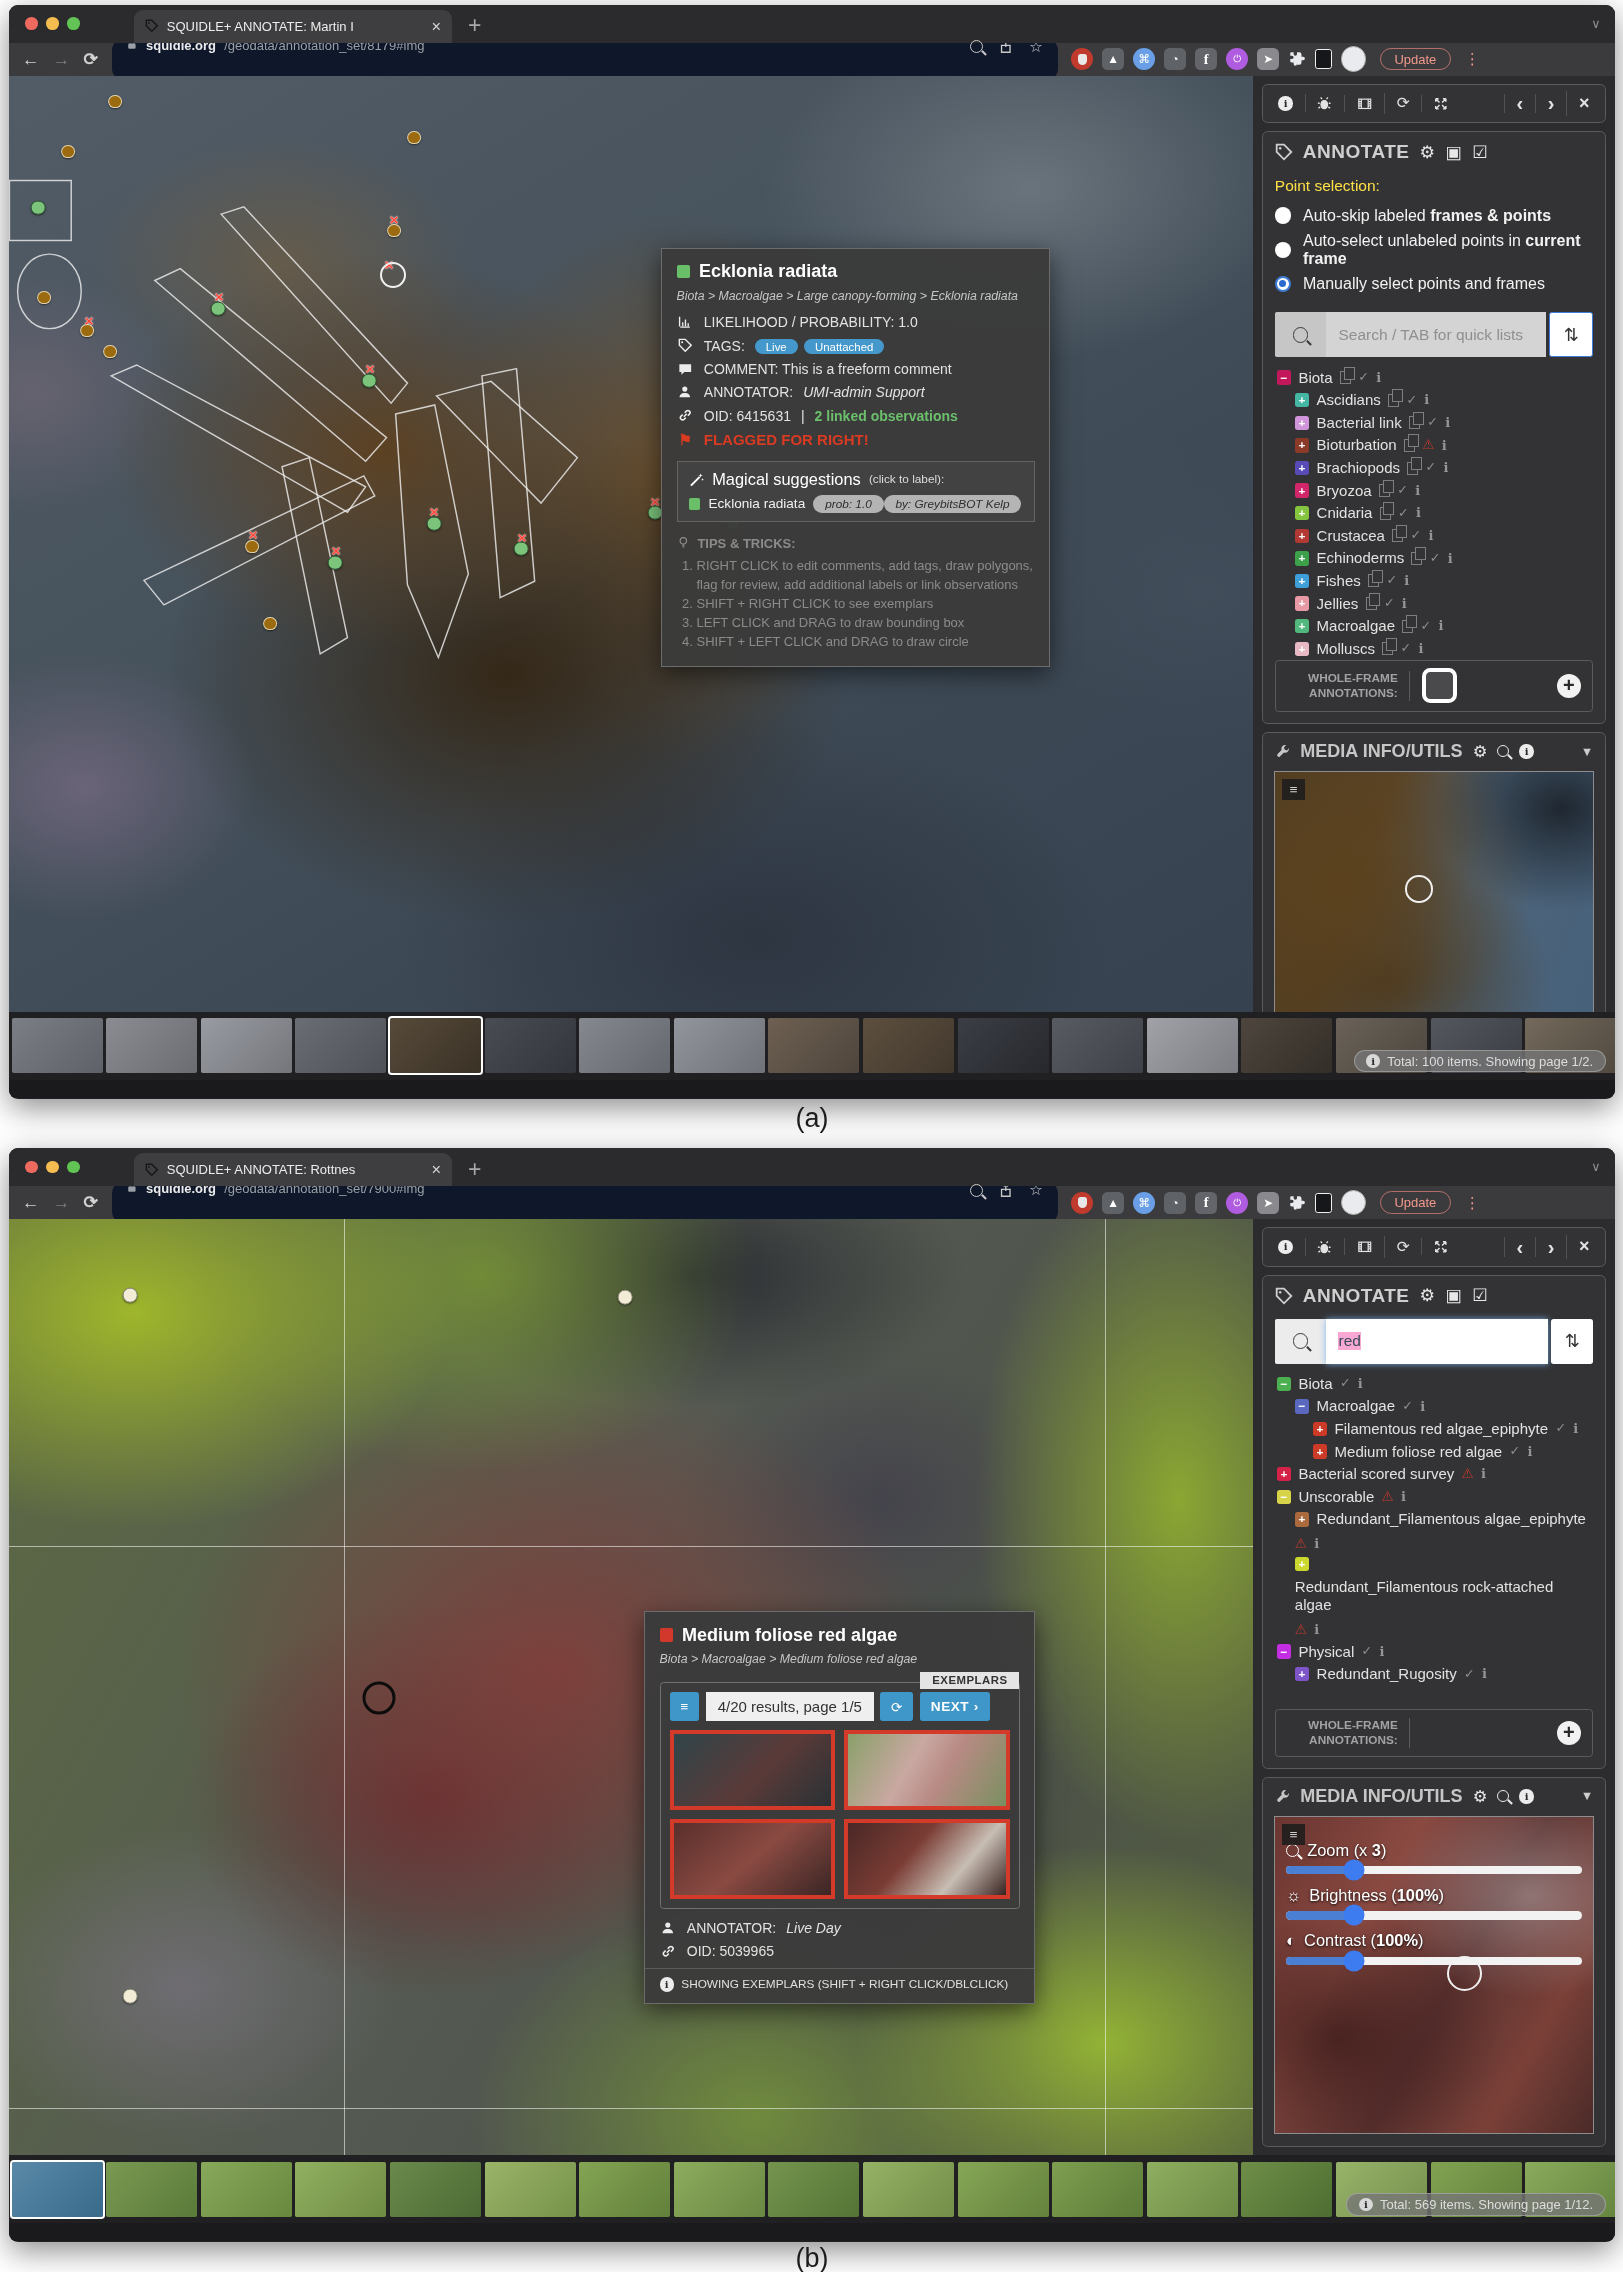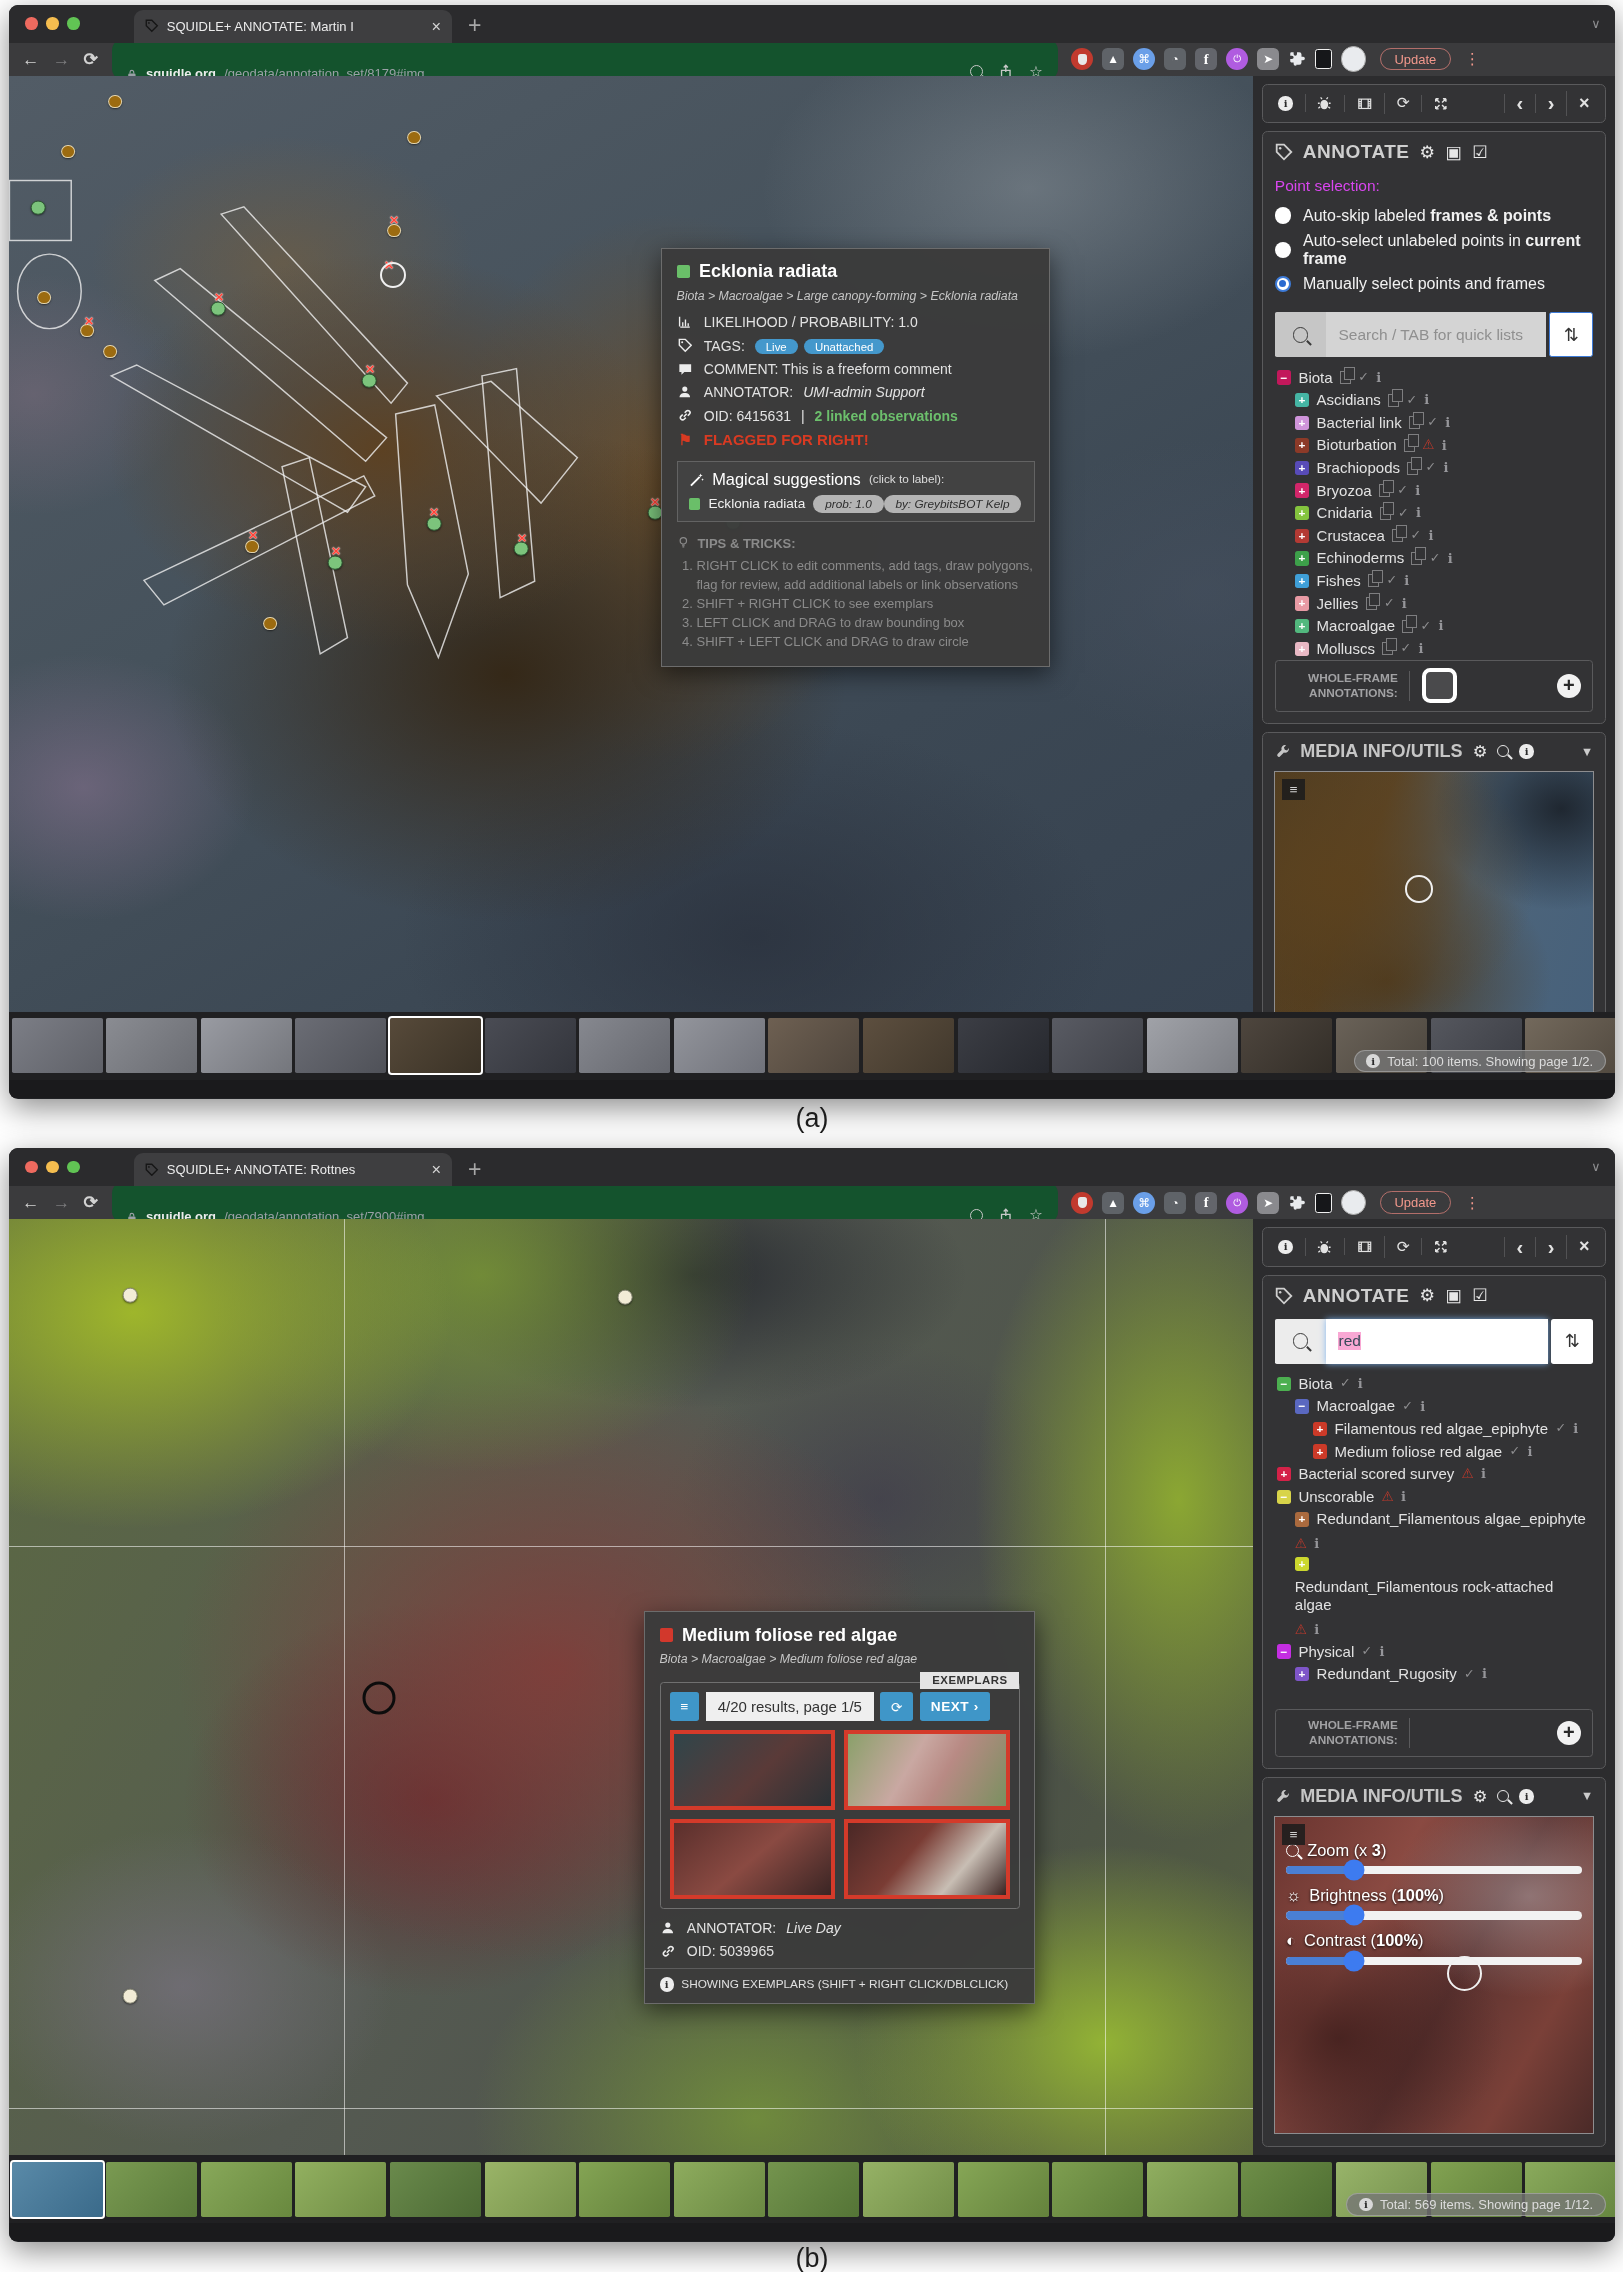--- a/index.html
+++ b/index.html
@@ -14,21 +14,21 @@
   .light{width:12.7px;height:12.7px;border-radius:50%}
   .l-red{background:#ee6a5f}.l-yellow{background:#f5bd4f}.l-green{background:#61c454}
   .tab{position:absolute;left:125px;bottom:0;width:318px;height:33px;background:#3e3e40;border-radius:9px 9px 0 0;display:flex;align-items:center;padding:0 11px;box-sizing:border-box;gap:8.2px}
   .tab-title{color:#ececec;font-size:13px;white-space:nowrap;overflow:hidden;flex:1}
   .tab-close{color:#d5d5d5;font-size:16.4px;line-height:1}
   .newtab{position:absolute;left:459px;bottom:5.5px;color:#a8a8a8;font-size:23px;line-height:1}
   .tabbar-caret{position:absolute;right:14.5px;top:11px;color:#8f8f91;font-size:12.7px}
   .toolbar{height:33px;background:#3b3b3d;display:flex;align-items:center;padding:0 12.7px;gap:13.6px}
   .nav-ic{color:#d2d2d2;font-size:17.3px;font-weight:bold}
   .nav-fwd{color:#7c7c7e}
-  .urlbar{width:946px;height:43px;background:#14532d;border-radius:12.7px;display:flex;align-items:flex-end;padding:0 14.5px;box-sizing:border-box;gap:8.2px}
+  .urlbar{width:946px;height:43px;background:#0f172a;border-radius:12.7px;display:flex;align-items:flex-start;padding:0 14.5px;box-sizing:border-box;gap:8.2px}
   .url-host{color:#ececec;font-size:13px;font-weight:bold}
   .url-path{color:#9aa0a6;font-size:13px}
   .url-right{margin-left:auto;display:flex;gap:16.4px;align-items:center;color:#c8c8c8}
   .mag{width:11px;height:11px;border:1.8px solid currentColor;border-radius:50%;position:relative;display:inline-block}
   .mag::after{content:'';position:absolute;width:6.4px;height:1.8px;background:currentColor;transform:rotate(45deg);right:-5.5px;bottom:-1.8px}
   .star{font-size:15.5px}
   .ext-row{display:flex;gap:9px;align-items:center}
   .ext{width:22px;height:22px;border-radius:5.5px;display:flex;align-items:center;justify-content:center;font-size:11.8px;color:#fff;flex:none}
   .e-hand{background:#c13a2e;border-radius:50%}
   .e-drive{background:#5f6368}
@@ -118,21 +118,21 @@
   .sidebar{flex:1;background:#2c2c2e;padding:8.2px 9px;box-sizing:border-box;display:flex;flex-direction:column;gap:8.2px}
   .panel{border:0.9px solid #5a5a5c;border-radius:5.5px;background:#333335}
   .sb-toolbar{display:flex;align-items:center;padding:6.4px 3.6px}
   .sbt{color:#e2e2e2;padding:1.8px 11.8px;display:flex;align-items:center;font-size:15.5px;border-left:0.9px solid #525254}
   .sbt:first-child{border-left:none}
   .sbt-right{margin-left:auto;border-left:0.9px solid #525254}
   .chev{font-size:20px;font-weight:bold;line-height:.8}
   .panel-annotate{flex:1;display:flex;flex-direction:column;padding:9px 11.8px 11px;box-sizing:border-box;margin-top:0}
   .annot-head{display:flex;align-items:center;gap:10px;color:#cfcfcf;font-weight:bold;font-size:19px;letter-spacing:0.5px}
   .annot-head .hic{color:#e8e8e8;font-size:17.3px;font-weight:normal}
-  .point-label{color:#d946ef;font-size:15.5px;margin:13.6px 0 4.5px}
+  .point-label{color:#fde047;font-size:15.5px;margin:13.6px 0 4.5px}
   .radio-row{display:flex;align-items:center;gap:11.8px;margin:7.3px 0;color:#f2f2f2;font-size:16px}
   .radio{width:16.4px;height:16.4px;border-radius:50%;background:#fff;flex:none;box-sizing:border-box}
   .radio.sel{border:2.7px solid #3d7bd8;background:#fff;position:relative}
   .radio.sel::after{content:'';position:absolute;left:1.8px;top:1.8px;width:7.3px;height:7.3px;border-radius:50%;background:#2a6ad0}
   .search-row{display:flex;margin-top:11.8px;height:45px;flex:none}
   .search-iconcell{width:51px;background:#c6c6c6;display:flex;align-items:center;justify-content:center;border-radius:1.8px 0 0 1.8px;color:#3a3a3a}
   .search-iconcell .mag{width:13.6px;height:13.6px}
   .search-input{flex:1;background:#d4d4d4;display:flex;align-items:center;padding:0 12.7px;color:#8f8f8f;font-size:15.5px}
   .sort-btn{width:42px;background:#fff;display:flex;align-items:center;justify-content:center;color:#333;font-size:18px;border-radius:2.7px;margin-left:3.6px}
   #win-a .sort-btn{border:1.8px solid #3d7bd8}

